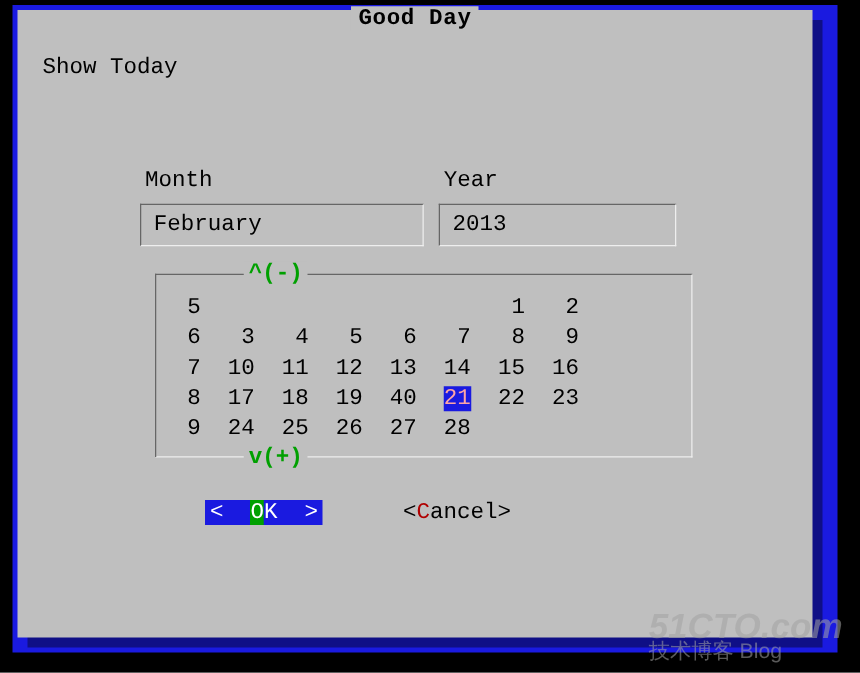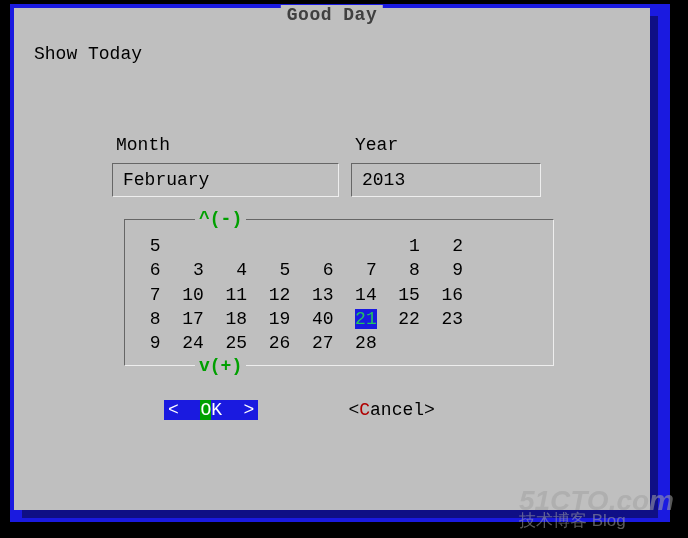--- a/index.html
+++ b/index.html
@@ -27,21 +27,21 @@
       height: 502px;
       position: relative;
       padding: 8px 20px;
       box-shadow: 8px 8px 0 rgba(0,0,0,0.4);
     }
     .title {
       position: absolute;
       top: -3px;
       left: 50%;
       transform: translateX(-50%);
-      color: #404040;
+      color: #000000;
       background: #bfbfbf;
       font-weight: bold;
       padding: 0 6px;
       letter-spacing: 0.5px;
     }
     .show-today {
       margin-top: 28px;
       color: #000;
     }
     .fields-row {
@@ -91,27 +91,27 @@
     .scroll-up { top: -11px; }
     .scroll-down { bottom: -11px; }
     .cal-header {
       color: #000;
       white-space: pre;
       font-weight: normal;
     }
     .cal-row { white-space: pre; color: #000; line-height: 1.35; }
     .cal-selected {
       background: #1a1ae0;
-      color: #22c55e;
+      color: #fca5a5;
     }
     .buttons {
       margin-top: 34px;
       margin-left: 130px;
       display: flex;
-      gap: 90px;
+      gap: 64px;
       align-items: center;
     }
     .btn-ok {
       background: #1a1ae0;
       color: #fff;
       padding: 0 4px;
       white-space: pre;
     }
     .btn-ok .hotkey {
       color: #fff;

